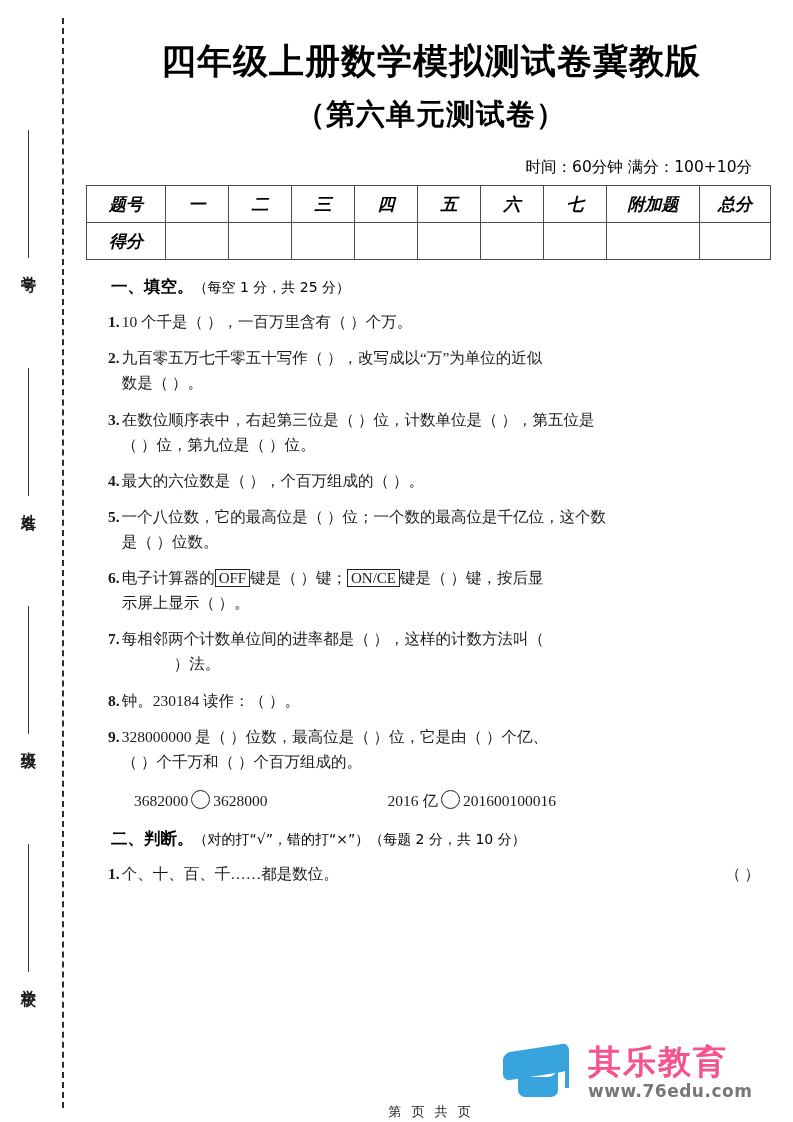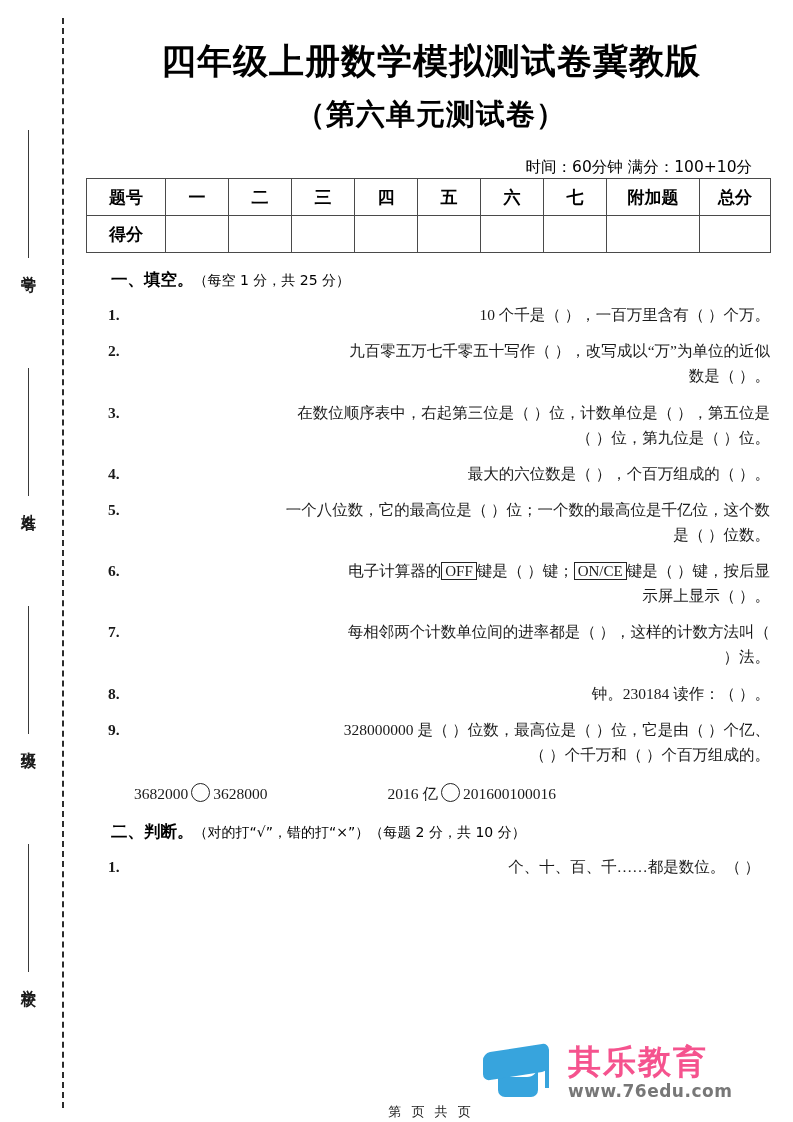--- a/index.html
+++ b/index.html
@@ -85,22 +85,23 @@
     font-size: 15.5px;
     margin-top: 22px;
     padding-right: 24px;
     color: #000;
   }
 
   
   table.score-table {
     border-collapse: collapse;
     width: 668px;
-    margin-top: 0;
+    margin-top: 7px;
     table-layout: fixed;
+    font-style: italic;
   }
   table.score-table td {
     border: 1px solid #4a4a4a;
     height: 36px;
     text-align: center;
     vertical-align: middle;
     font-family: "DejaVu Sans", "Liberation Sans", sans-serif;
     font-size: 17px;
     font-weight: 700;
     color: #000;
@@ -133,21 +134,20 @@
     font-weight: 700;
     font-family: "Liberation Serif", serif;
     padding-left: 22px;
     padding-right: 2px;
   }
   .q-num.wide { padding-left: 16px; }
   .q-body {
     flex: 1 1 auto;
     text-indent: 0;
     padding-right: 6px;
-    text-align: right;
   }
   .q-body .ln2 { display: block; }
   .indent-lg { display: inline-block; width: 52px; }
 
   .keybox {
     border: 1px solid #222;
     padding: 0 3px;
     font-family: "Liberation Serif", serif;
     font-size: 15px;
     line-height: 1.25;
@@ -177,21 +177,21 @@
     text-align: center;
     font-family: "DejaVu Sans", "Liberation Sans", sans-serif;
     font-size: 13px;
     letter-spacing: 3px;
     color: #222;
   }
 
   
   .logo {
     position: absolute;
-    left: 480px; top: 1042px;
+    left: 500px; top: 1042px;
     display: flex;
     align-items: center;
   }
   .cap-wrap { position: relative; width: 86px; height: 62px; }
   .cap-top {
     position: absolute; left: 3px; top: 6px;
     width: 66px; height: 28px;
     background: #37a4dd;
     transform: skewY(-9deg);
     border-radius: 7px;

